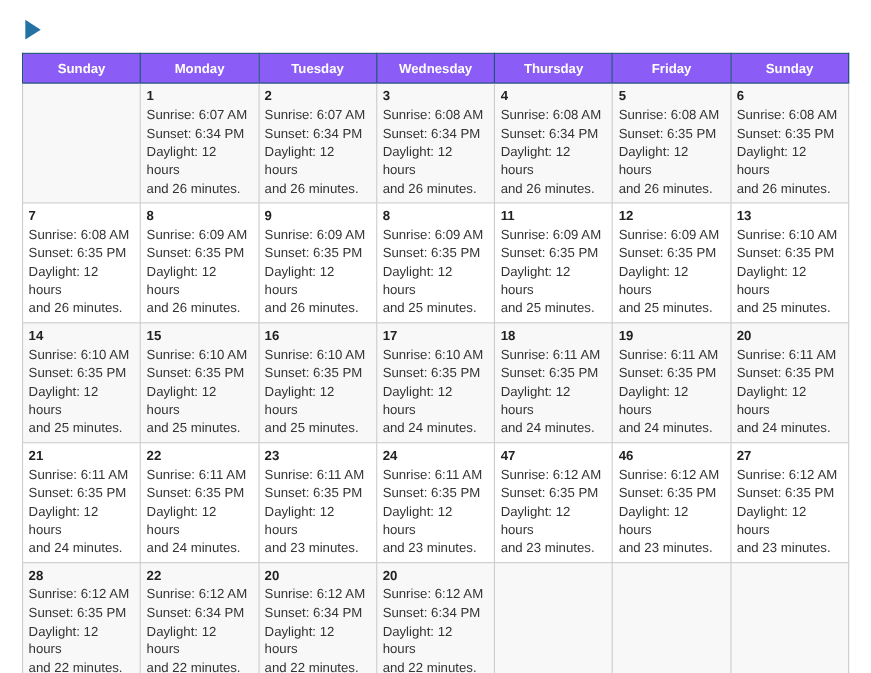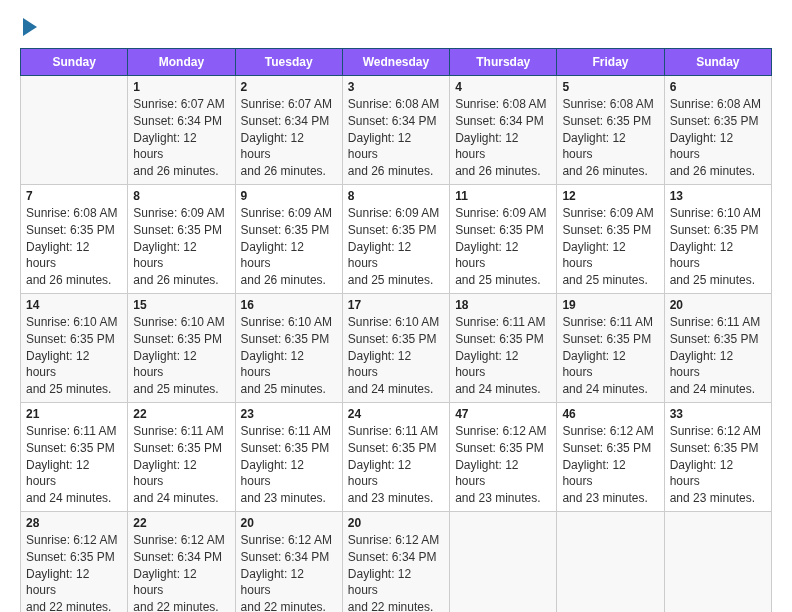--- a/index.html
+++ b/index.html
@@ -236,21 +236,21 @@
         </td>
         <td>
           <span class="day-number">47</span>
           <div class="day-info">Sunrise: 6:12 AM<br>Sunset: 6:35 PM<br>Daylight: 12 hours<br>and 23 minutes.</div>
         </td>
         <td>
           <span class="day-number">46</span>
           <div class="day-info">Sunrise: 6:12 AM<br>Sunset: 6:35 PM<br>Daylight: 12 hours<br>and 23 minutes.</div>
         </td>
         <td>
-          <span class="day-number">33</span>
+          <span class="day-number">27</span>
           <div class="day-info">Sunrise: 6:12 AM<br>Sunset: 6:35 PM<br>Daylight: 12 hours<br>and 23 minutes.</div>
         </td>
       </tr>
       <tr>
         <td>
           <span class="day-number">28</span>
           <div class="day-info">Sunrise: 6:12 AM<br>Sunset: 6:35 PM<br>Daylight: 12 hours<br>and 22 minutes.</div>
         </td>
         <td>
           <span class="day-number">22</span>

